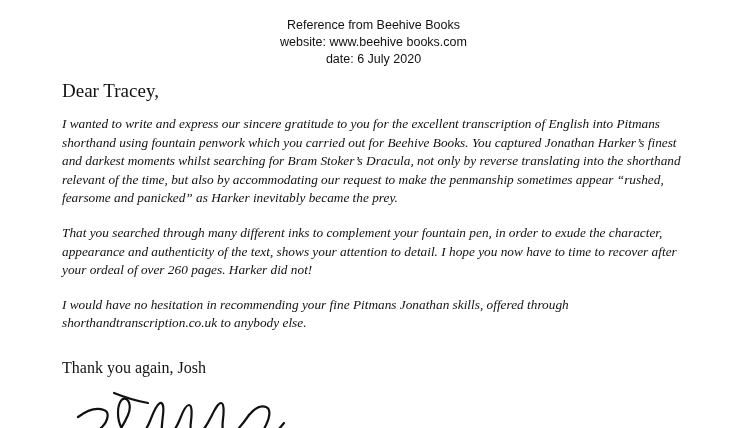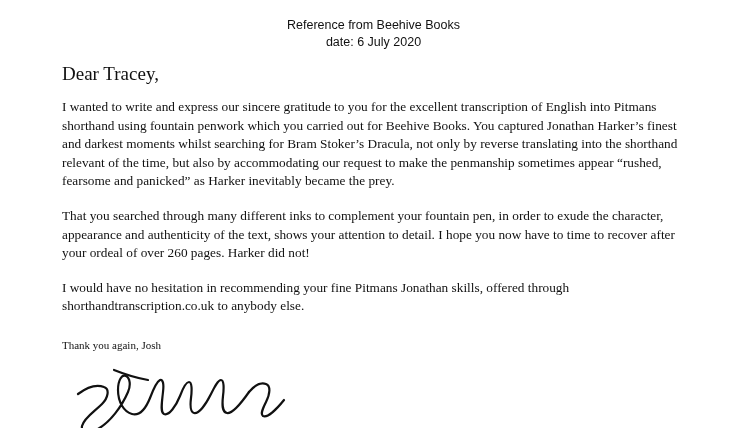--- a/index.html
+++ b/index.html
@@ -39,46 +39,48 @@
   .salutation {
     font-size: 19px;
     line-height: 17px;
     margin-bottom: 16px;
   }
   .para {
     font-size: 13.3px;
     line-height: 18.6px;
     text-align: left;
     margin-bottom: 16px;
+    font-style: italic;
   }
   .para:last-of-type {
     margin-bottom: 0;
   }
   .closing {
-    font-size: 11px;
+    font-size: 16px;
     line-height: 18px;
-    margin-top: 20px;
+    margin-top: 26px;
   }
   .signature-area {
     position: relative;
     height: 90px;
     margin-top: 6px;
     padding-left: 8px;
   }
   .signature-area svg {
     display: block;
   }
 </style>
 </head>
 <body>
 
 <div class="page">
 
   <div class="header">
     <div>Reference from Beehive Books</div>
+    <div>website: www.beehive books.com</div>
     <div>date: 6 July 2020</div>
   </div>
 
   <div class="letter">
 
     <div class="salutation">Dear Tracey,</div>
 
     <div class="para">I wanted to write and express our sincere gratitude to you for the excellent transcription of English into Pitmans shorthand using fountain penwork which you carried out for Beehive Books.  You captured Jonathan Harker’s finest and darkest moments whilst searching for Bram Stoker’s Dracula, not only by reverse translating into the shorthand relevant of the time, but also by accommodating our request to make the penmanship sometimes appear “rushed, fearsome and panicked” as Harker inevitably became the prey.</div>
     <div class="para">That you searched through many different inks to complement your fountain pen, in order to exude the character, appearance and authenticity of the text, shows your attention to detail.  I hope you now have to time to recover after your ordeal of over 260 pages.  Harker did not!</div>
     <div class="para">I would have no hesitation in recommending your fine Pitmans Jonathan skills, offered through shorthandtranscription.co.uk to anybody else.</div>

